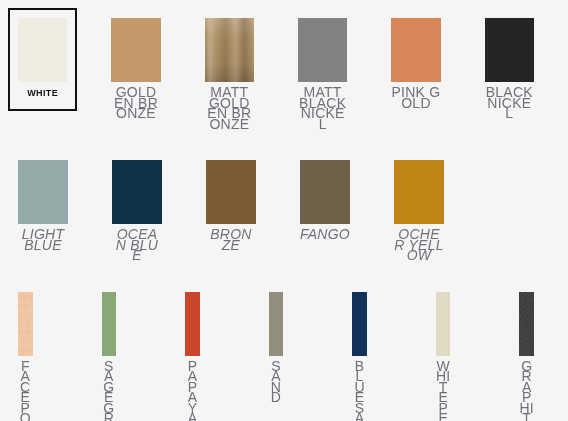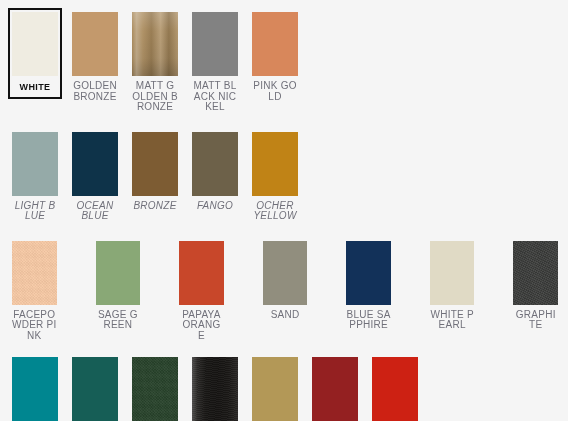--- a/index.html
+++ b/index.html
@@ -27,23 +27,23 @@
   .swatch-row {
     display: flex;
     flex-direction: row;
     align-items: flex-start;
   }
 
   
   .swatch {
     position: relative;
     box-sizing: border-box;
-    width: 54px;
-    margin-right: 6px;
-    padding: 2px;
+    width: 70px;
+    margin-right: 24px;
+    padding: 8px;
     border: 2px solid transparent;
     background: transparent;
     cursor: pointer;
   }
   .swatch.selected {
     border-color: #111111;
   }
 
   .swatch-color {
     width: 100%;
@@ -108,21 +108,21 @@
         rgba(255,255,255,0.05) 1px,
         rgba(0,0,0,0.05) 1px,
         rgba(0,0,0,0.05) 2px);
   }
 
   
   .swatch-label {
     display: block;
     margin-top: 5px;
     font-family: "Liberation Sans", sans-serif;
-    font-size: 10px;
+    font-size: 14px;
     line-height: 10.5px;
     letter-spacing: 0.25px;
     text-align: center;
     color: #70707a;
     text-transform: uppercase;
     word-break: break-all;
   }
   .swatch.selected .swatch-label {
     color: #111111;
     font-weight: bold;
@@ -155,20 +155,24 @@
         <span class="swatch-label">MATT GOLDEN BRONZE</span>
       </div>
       <div class="swatch" title="MATT BLACK NICKEL">
         <span class="swatch-color" style="background-color: rgb(130, 130, 130);"></span>
         <span class="swatch-label">MATT BLACK NICKEL</span>
       </div>
       <div class="swatch" title="PINK GOLD">
         <span class="swatch-color" style="background-color: rgb(216, 135, 91);"></span>
         <span class="swatch-label">PINK GOLD</span>
       </div>
+      <div class="swatch" title="BLACK NICKEL">
+        <span class="swatch-color" style="background-color: rgb(38, 37, 36);"></span>
+        <span class="swatch-label">BLACK NICKEL</span>
+      </div>
     </div>
     <div class="swatch-row row-2">
       <div class="swatch" title="LIGHT BLUE">
         <span class="swatch-color" style="background-color: rgb(149, 170, 168);"></span>
         <span class="swatch-label">LIGHT BLUE</span>
       </div>
       <div class="swatch" title="OCEAN BLUE">
         <span class="swatch-color" style="background-color: rgb(14, 51, 73);"></span>
         <span class="swatch-label">OCEAN BLUE</span>
       </div>

